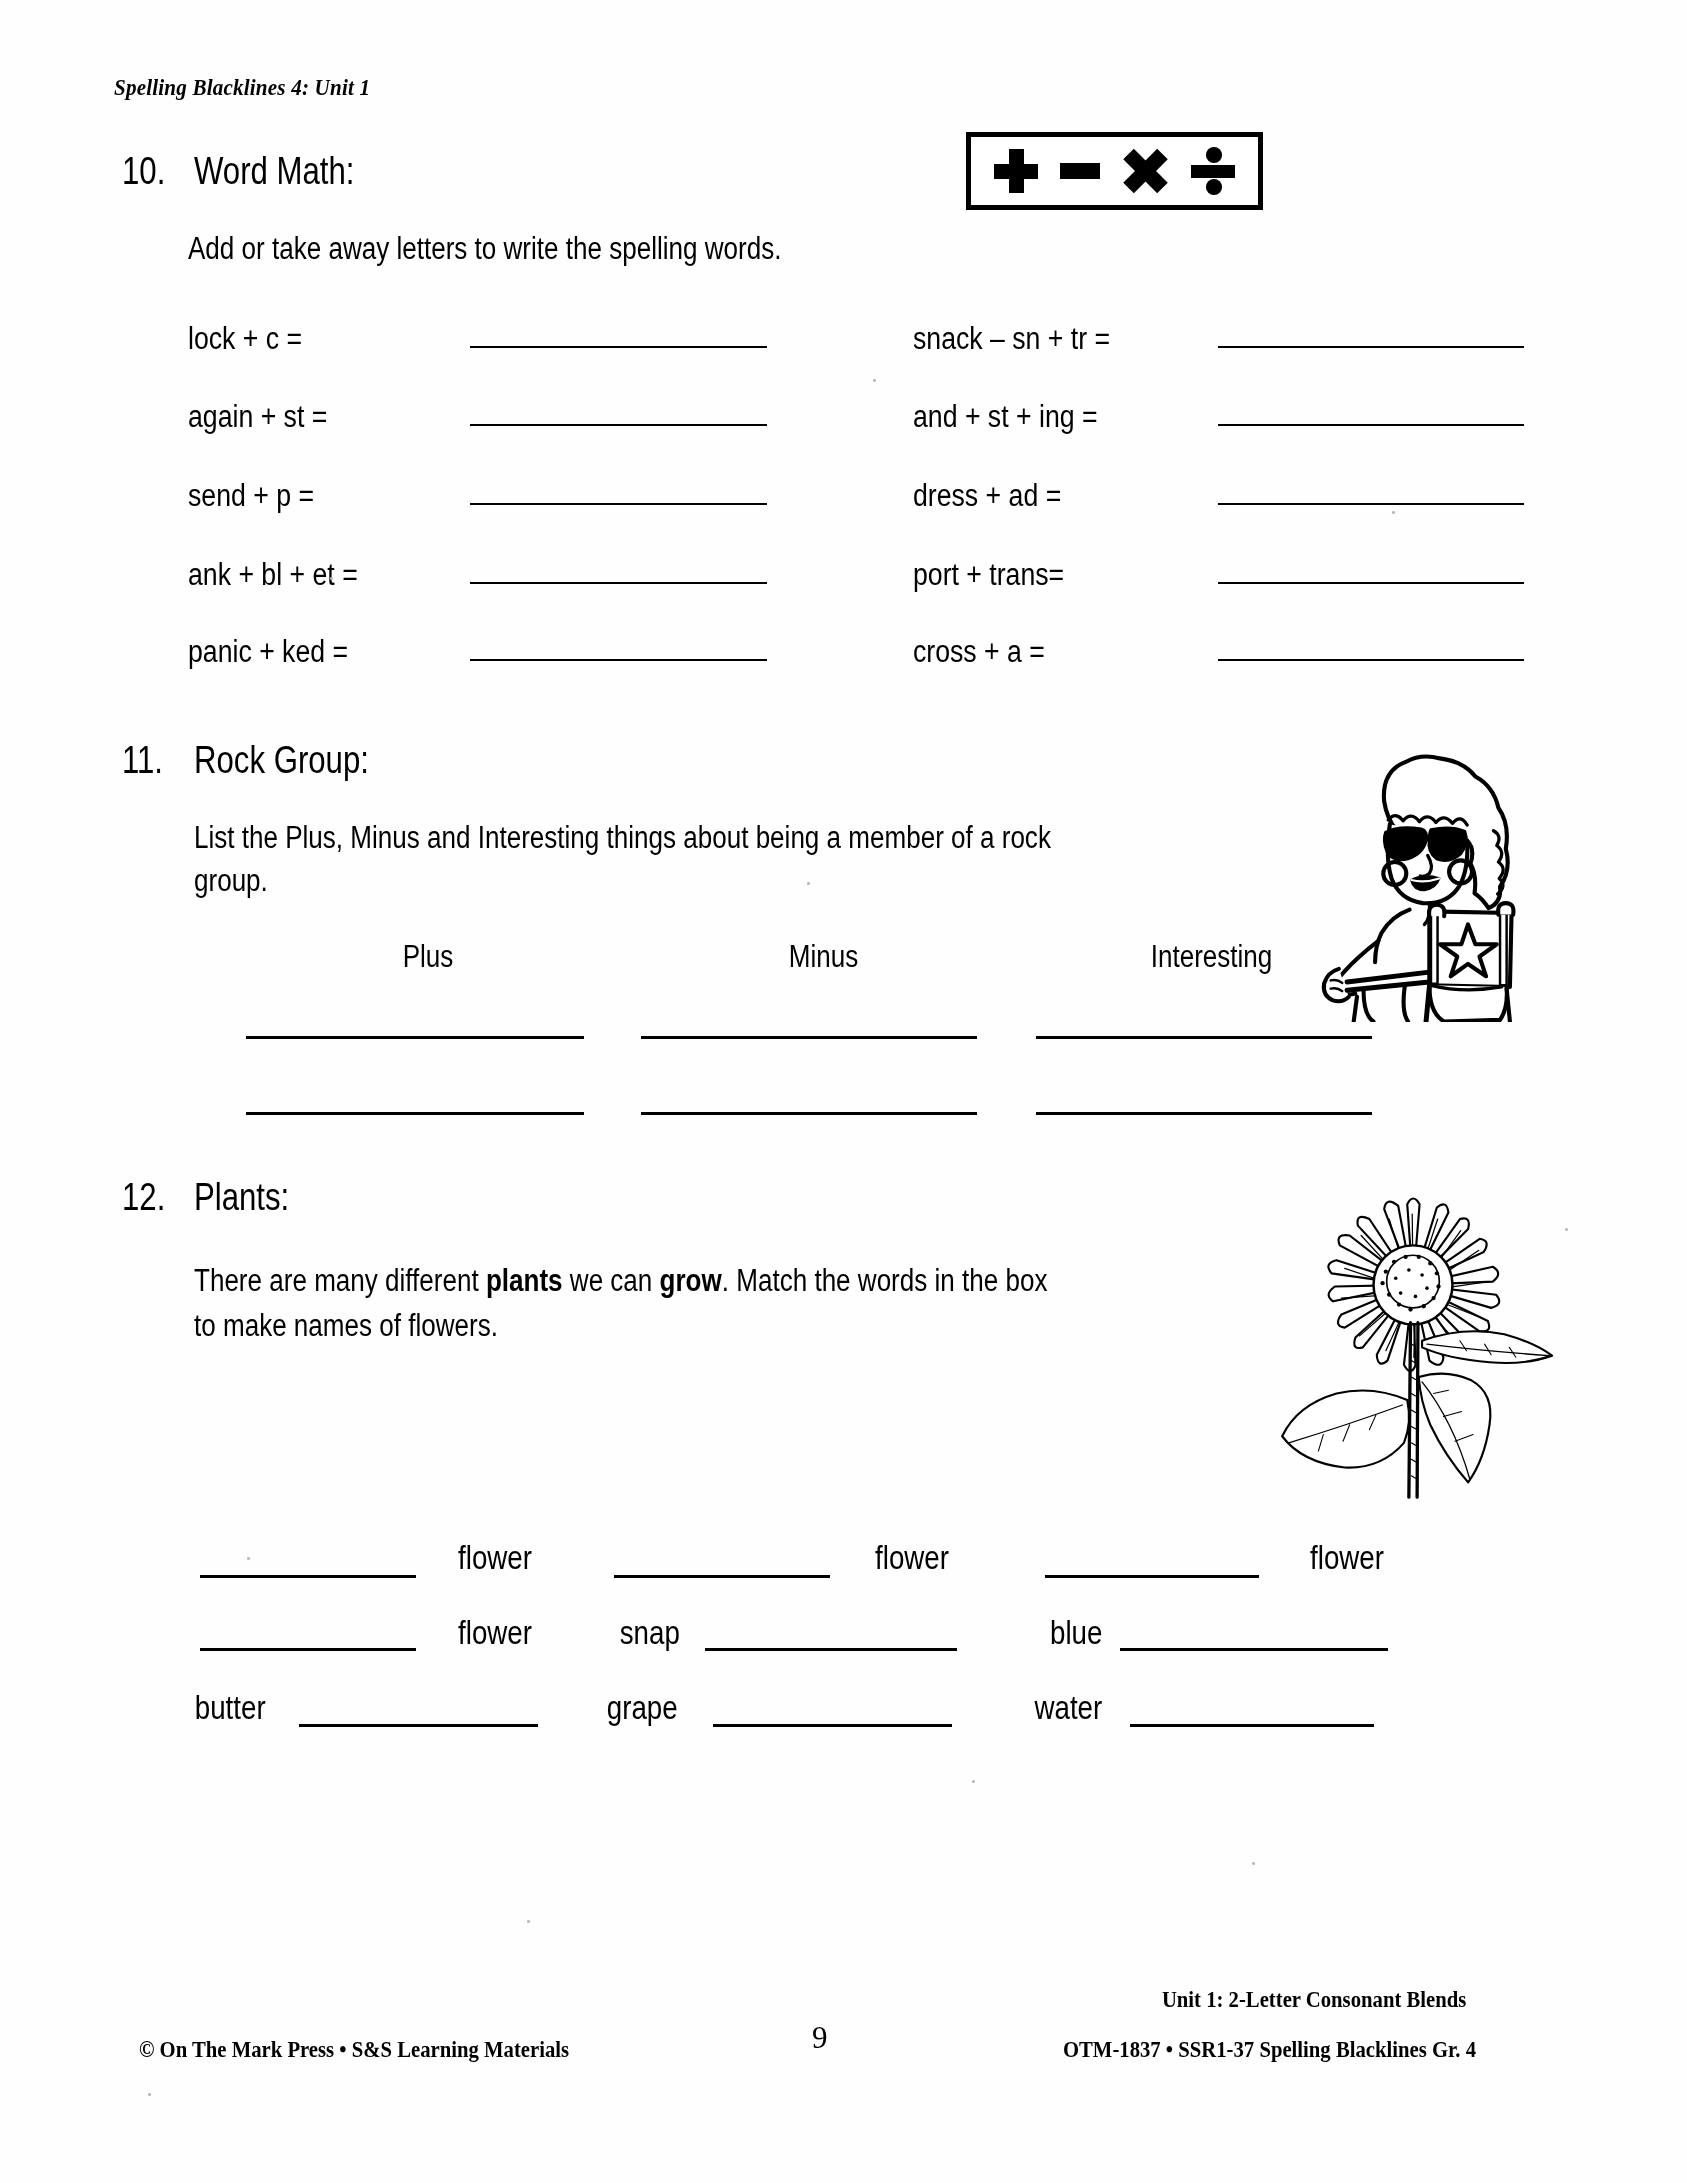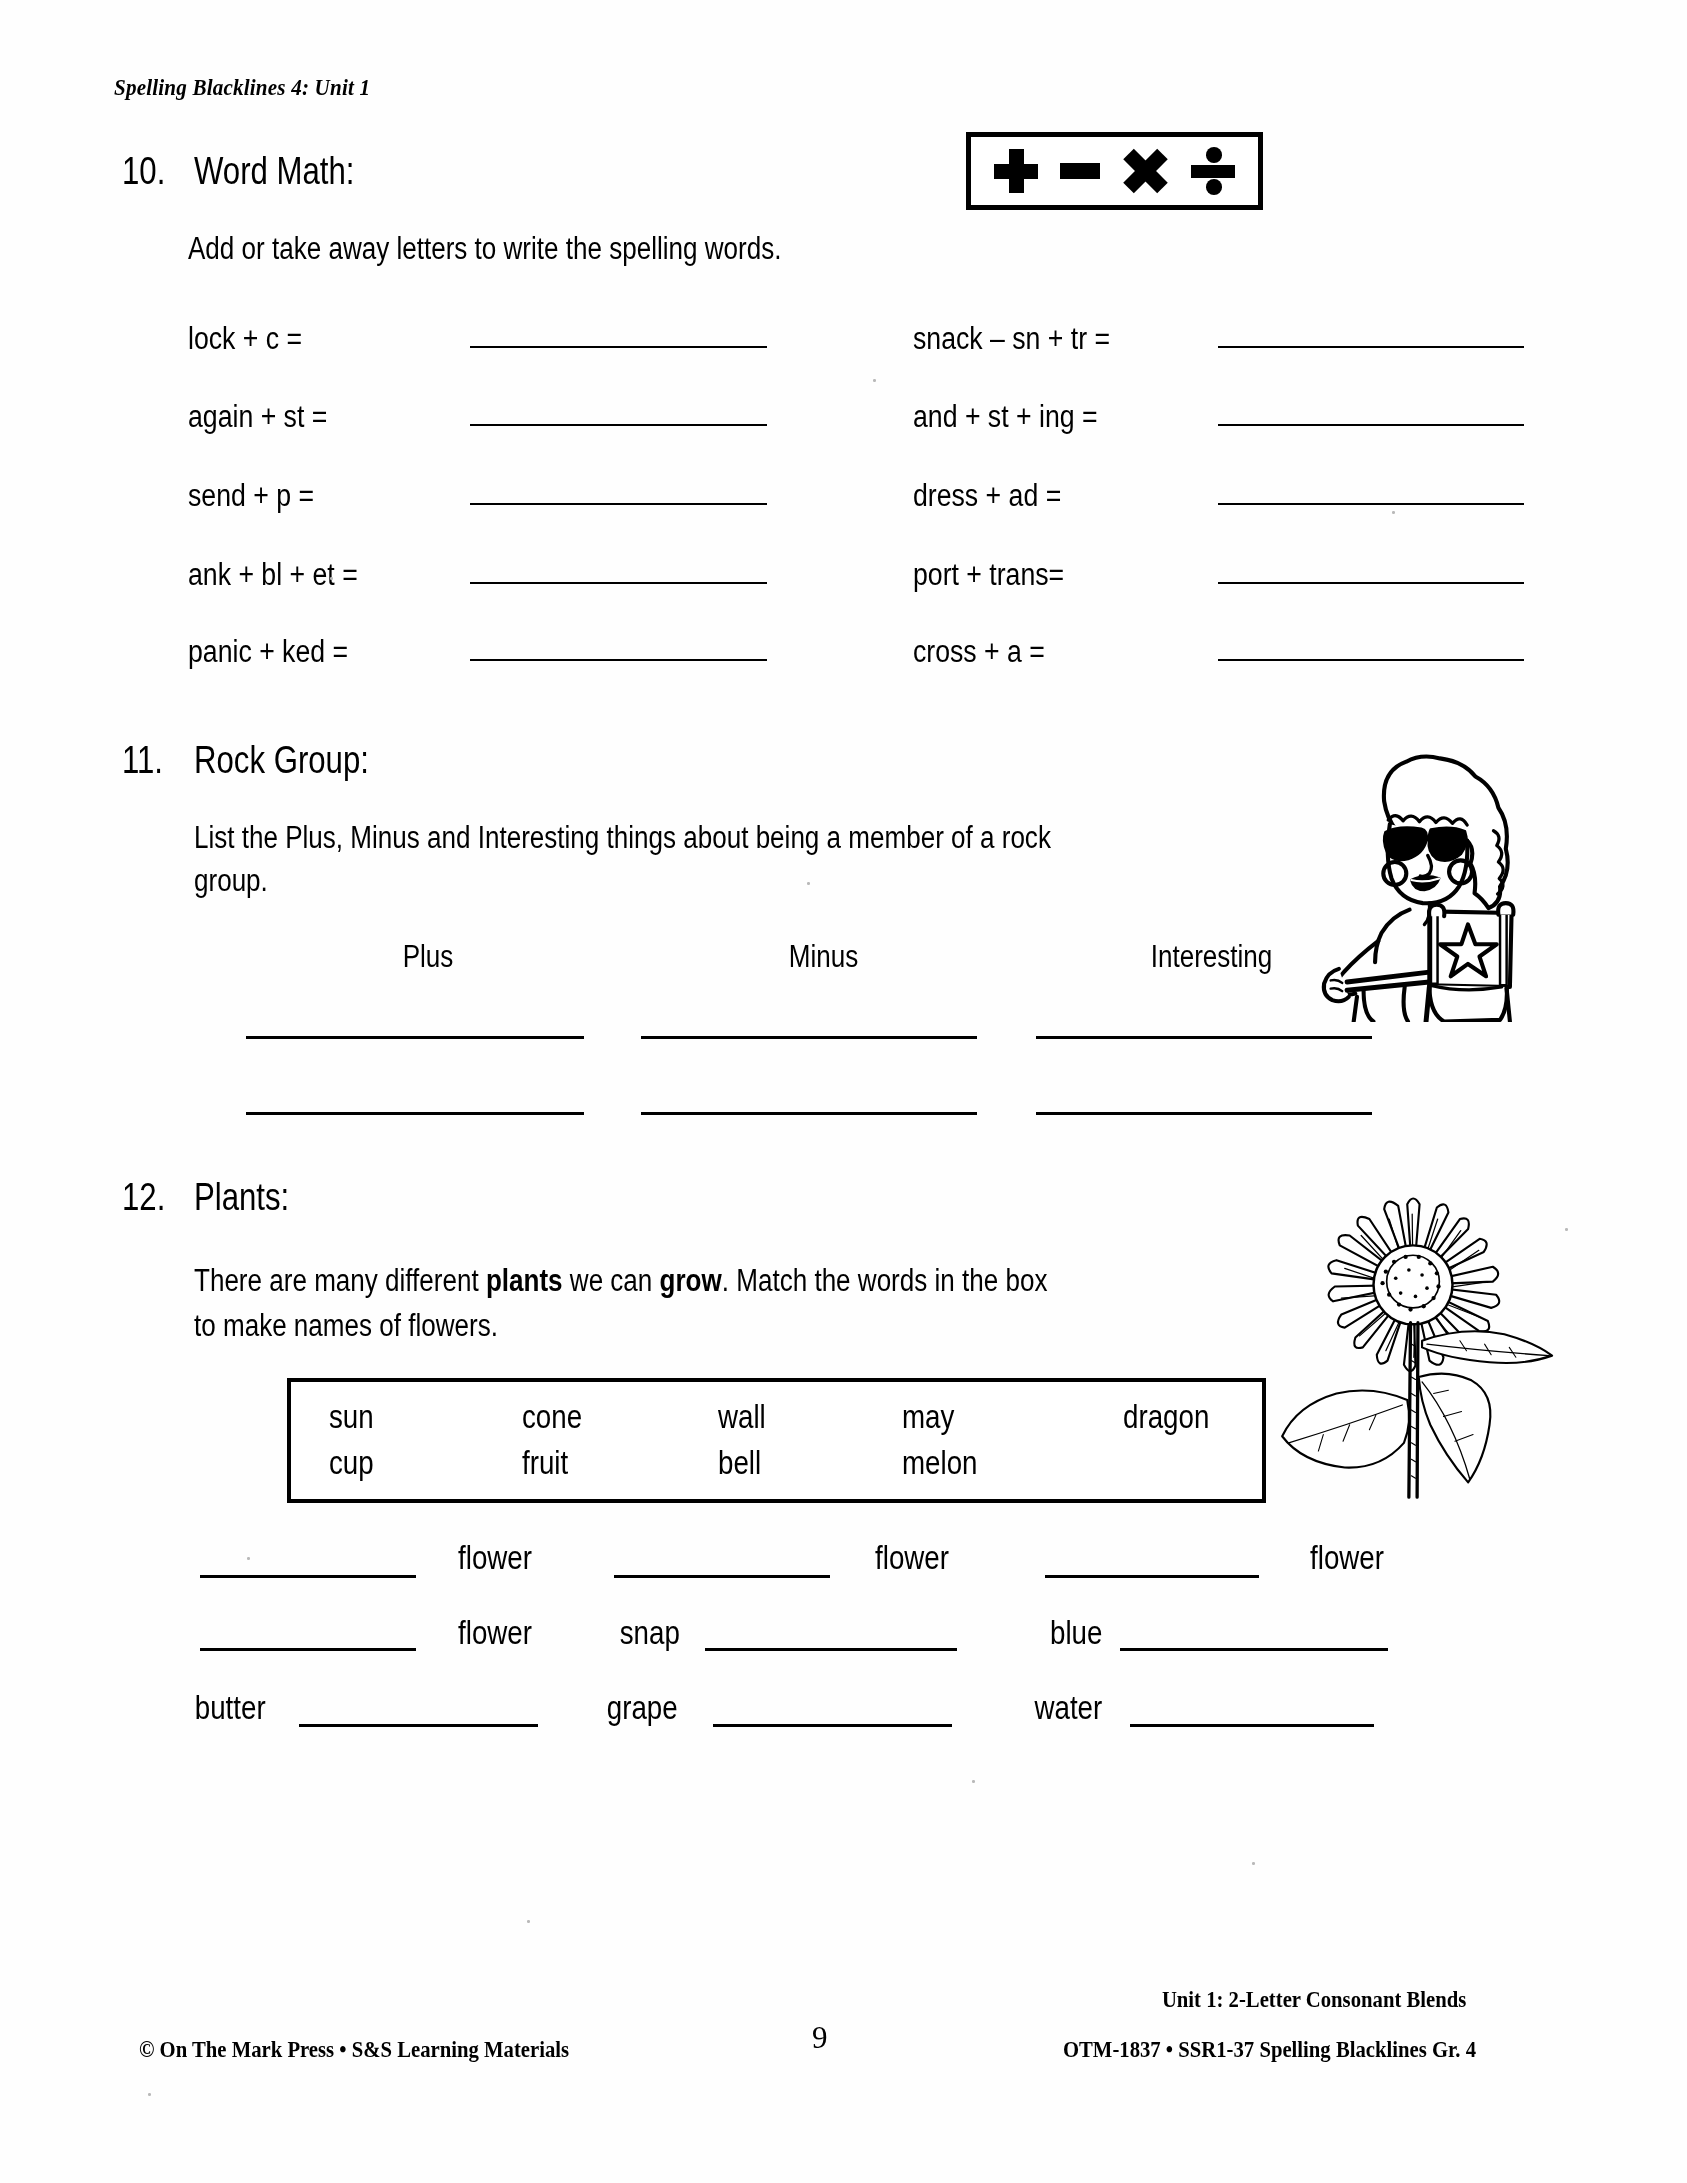--- a/index.html
+++ b/index.html
@@ -335,32 +335,20 @@
   </div>
 
   <div class="sec-head" style="left:122px; top:1178px;">12.</div>
   <div class="sec-head" style="left:194px; top:1178px;">Plants:</div>
 
   <div class="body-text" style="left:194px; top:1259px;">
     <span>There are many different </span><b>plants</b><span> we can </span><b>grow</b><span>.  Match the words in the box</span>
   </div>
   <div class="body-text" style="left:194px; top:1304px;">to make names of flowers.</div>
 
-  <div class="wordbox">
-    <span class="wb-word" style="left:38px; top:18px;">sun</span>
-    <span class="wb-word" style="left:231px; top:18px;">cone</span>
-    <span class="wb-word" style="left:427px; top:18px;">wall</span>
-    <span class="wb-word" style="left:611px; top:18px;">may</span>
-    <span class="wb-word" style="left:832px; top:18px;">dragon</span>
-
-    <span class="wb-word" style="left:38px; top:64px;">cup</span>
-    <span class="wb-word" style="left:231px; top:64px;">fruit</span>
-    <span class="wb-word" style="left:427px; top:64px;">bell</span>
-    <span class="wb-word" style="left:611px; top:64px;">melon</span>
-  </div>
 
   <div class="fl-rule" style="left:200px; top:1575px; width:216px;"></div>
   <div class="fl-item" style="left:451px; top:1541px;">flower</div>
 
   <div class="fl-rule" style="left:614px; top:1575px; width:216px;"></div>
   <div class="fl-item" style="left:868px; top:1541px;">flower</div>
 
   <div class="fl-rule" style="left:1045px; top:1575px; width:214px;"></div>
   <div class="fl-item" style="left:1303px; top:1541px;">flower</div>
 

